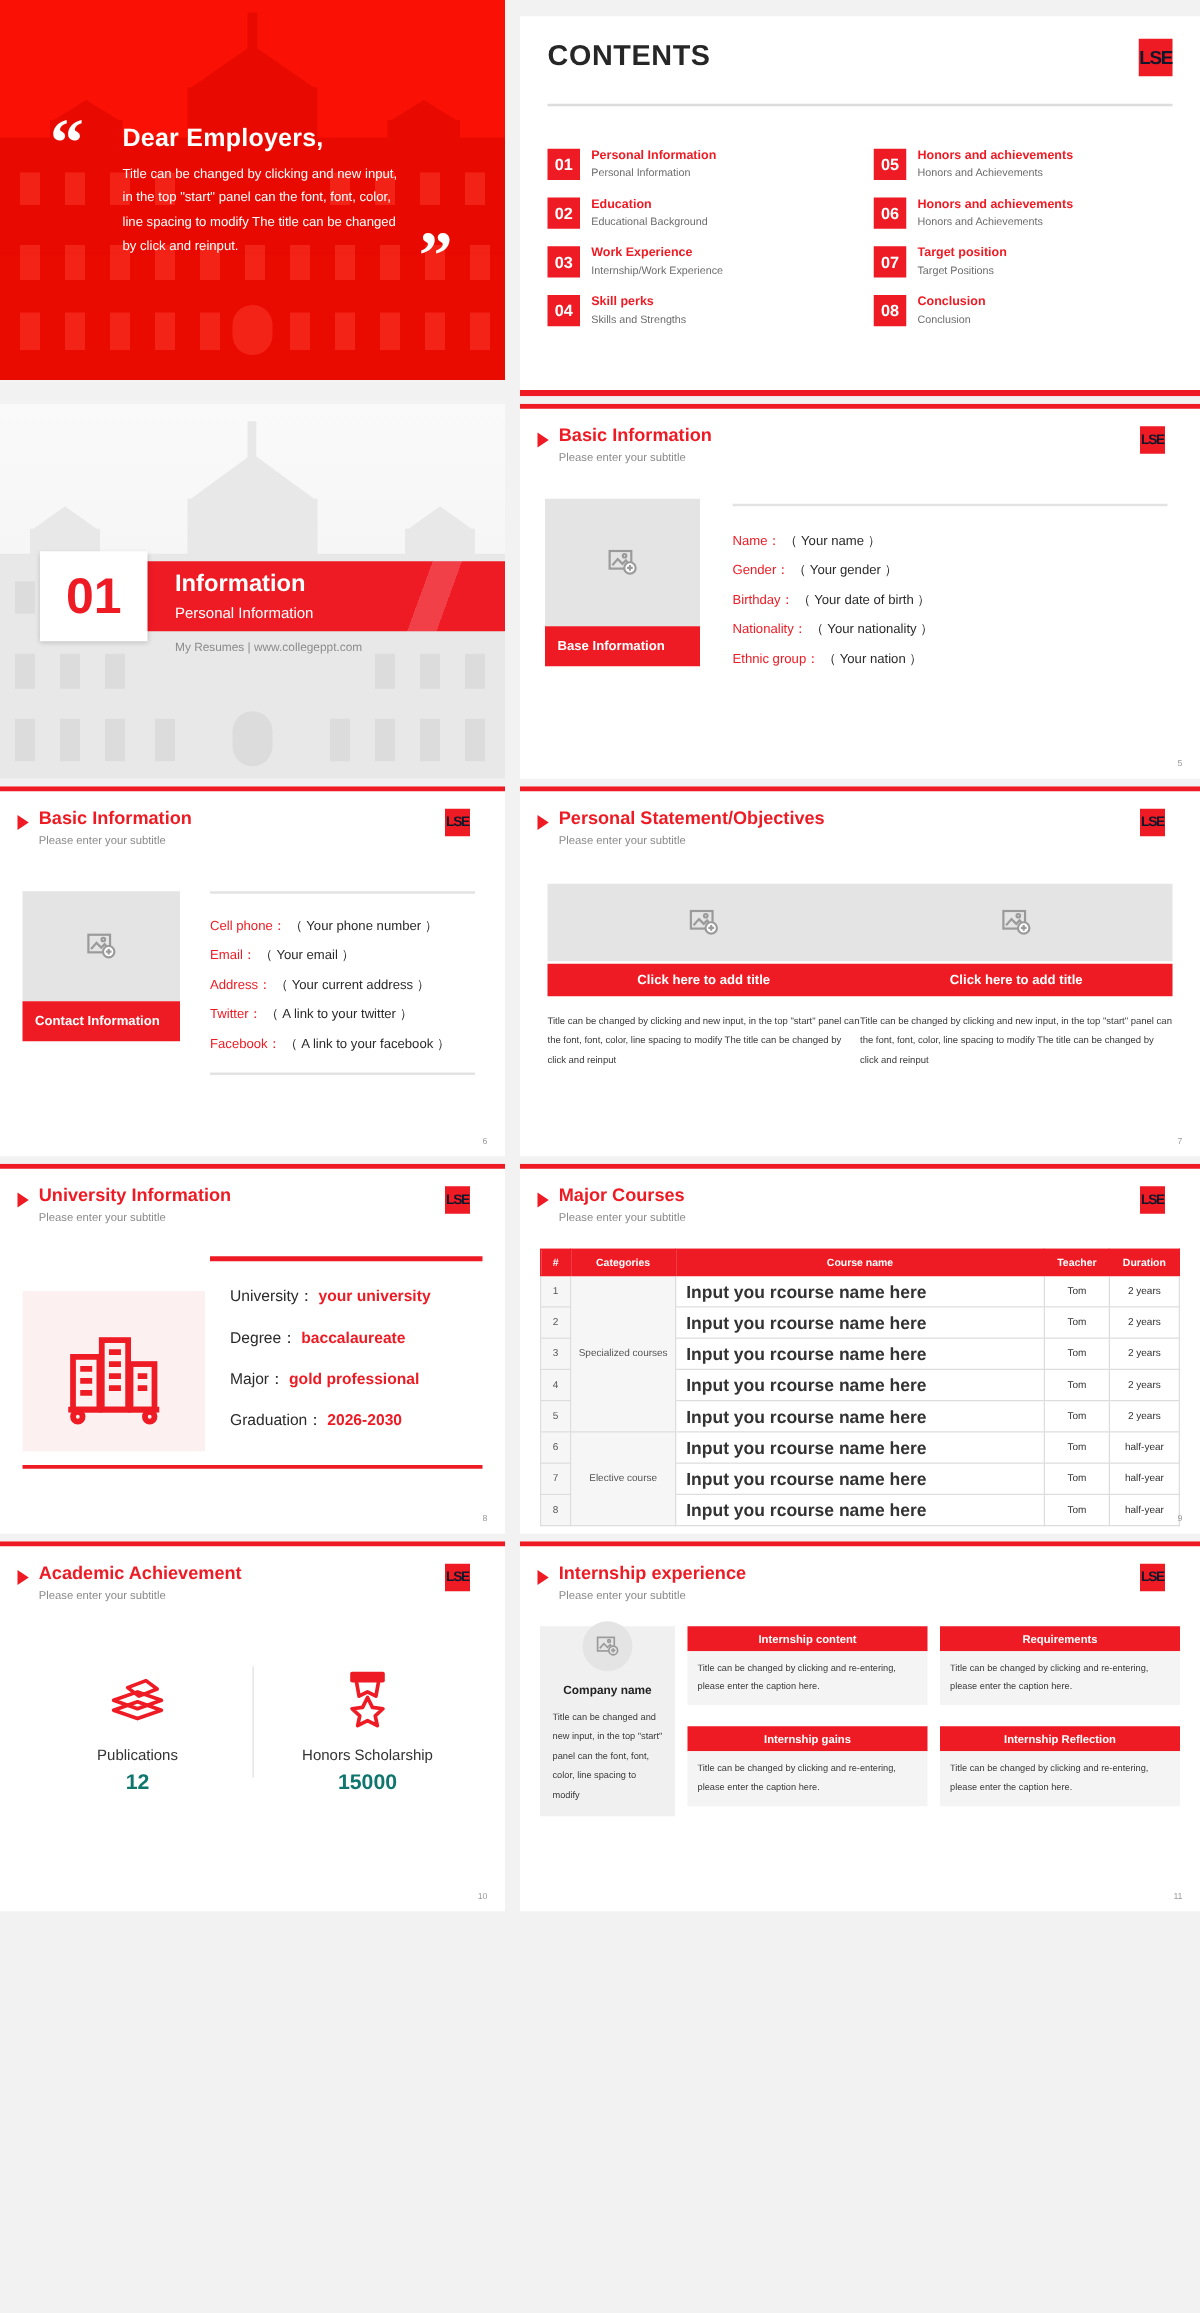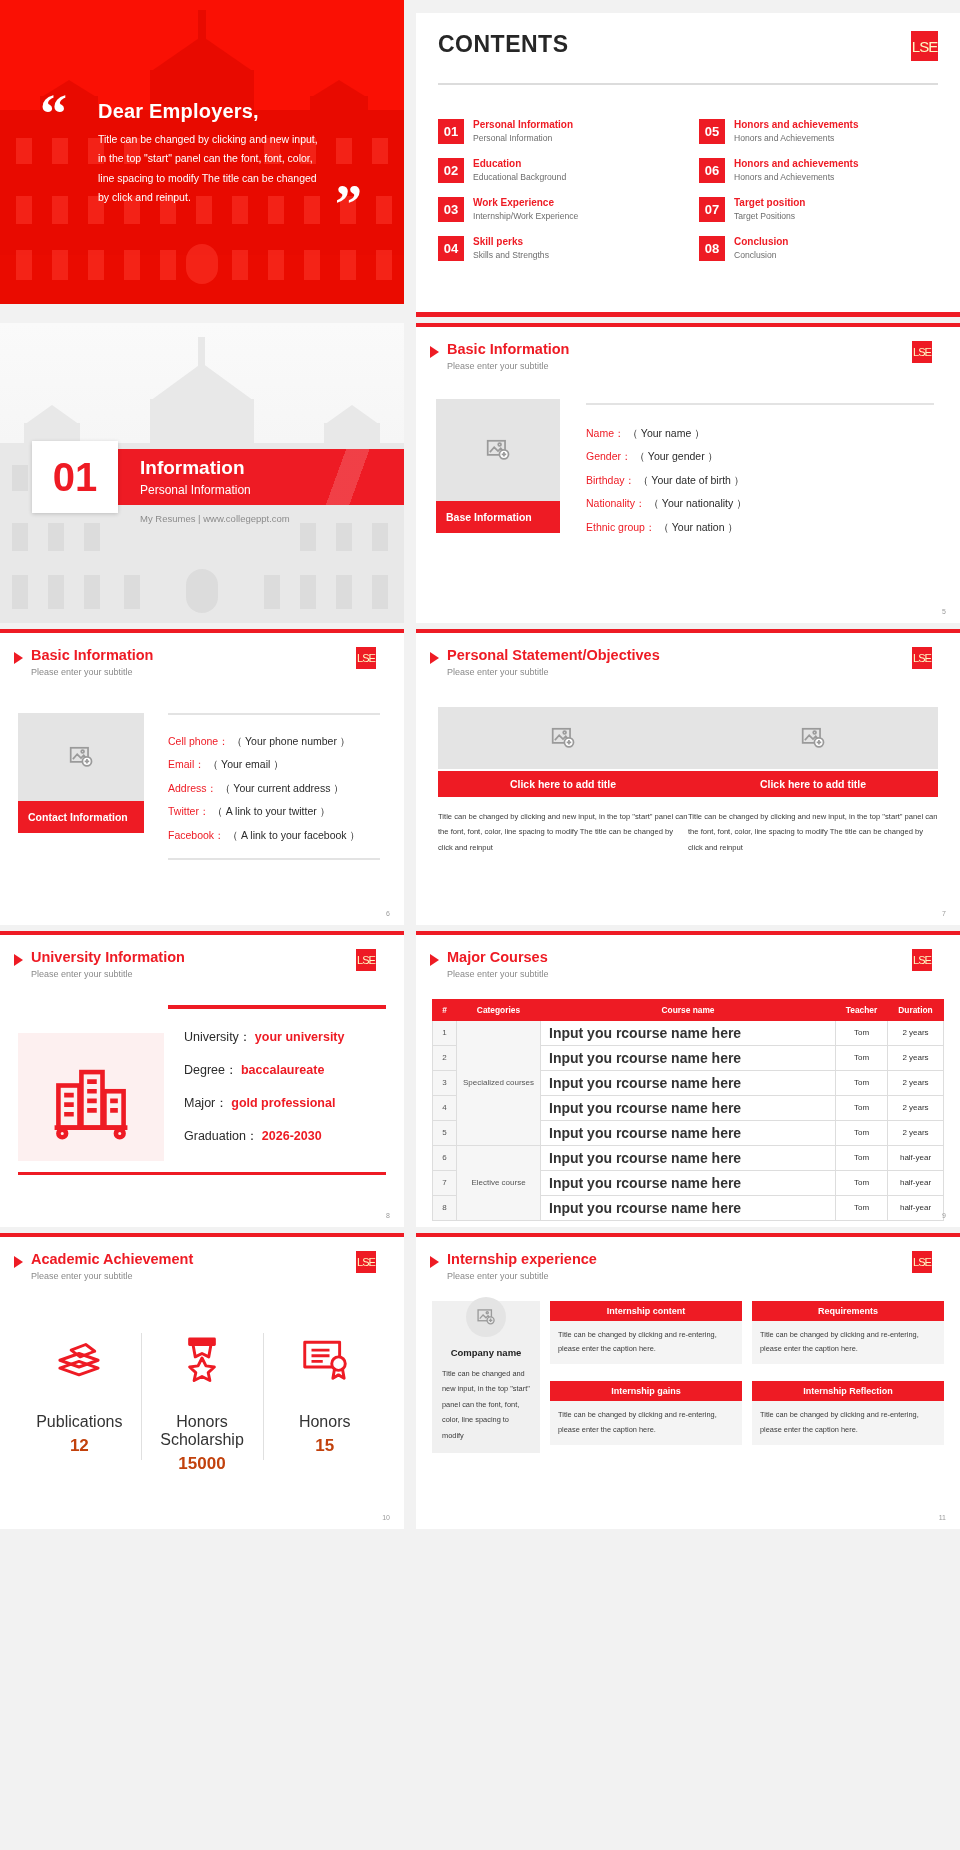--- a/index.html
+++ b/index.html
@@ -46,21 +46,21 @@
   .rule { height:2px; background:#dcdcdc; margin:22px 0 0 0; }
   .toc { display:grid; grid-template-columns:1fr 1fr; gap:14px 22px; margin-top:34px; }
   .toc-item { display:flex; align-items:flex-start; gap:9px; }
   .toc-num { background:#ee1b24; color:#fff; font-size:13px; font-weight:700;
              width:26px; height:25px; display:flex; align-items:center;
              justify-content:center; flex:0 0 26px; }
   .toc-t { font-size:10px; font-weight:700; color:#ee1b24; line-height:1.25; }
   .toc-s { font-size:8.6px; color:#6d6d6d; line-height:1.35; margin-top:1px; }
 
   
-  .lse { background:#ee1b24; color:#fef9c3; font-weight:400;
+  .lse { background:#ee1b24; color:#0f172a; font-weight:700;
          display:flex; align-items:center; justify-content:center;
          font-family:"Liberation Sans", sans-serif; letter-spacing:-1px;text-align:right; }
   .lse-lg { width:27px; height:30px; font-size:15px; }
   .lse-sm { width:20px; height:22px; font-size:11px; }
 
   
   .s3 { height:300px; background:linear-gradient(#fafafa,#f0f0f0); }
   .s3 .band { position:absolute; left:46px; right:0; top:126px; height:56px;
               background:#ee1b24; }
   .s3 .band:after { content:''; position:absolute; right:0; top:0; width:110px;
@@ -144,22 +144,22 @@
   .tbl td.cat { background:#f6f6f6; color:#555; font-size:8px; }
   .tbl td.idx { background:#f6f6f6; color:#555; width:22px; }
 
   
   .s10 { height:296px; }
   .stats { display:flex; padding:46px 18px 0 18px; }
   .stat { flex:1; text-align:center; position:relative; }
   .stat + .stat:before { content:''; position:absolute; left:0; top:6px; bottom:14px;
                          width:1px; background:#e0e0e0; }
   .stat .ic { height:62px; display:flex; align-items:center; justify-content:center; }
-  .stat .lb { font-size:16px; color:#333; margin-top:24px; }
-  .stat .vl { font-size:17px; font-weight:700; color:#c2410c; margin-top:5px; }
+  .stat .lb { font-size:12px; color:#333; margin-top:8px; }
+  .stat .vl { font-size:17px; font-weight:700; color:#0f766e; margin-top:5px; }
 
   
   .s11 { height:296px; }
   .s11 .body { display:flex; gap:10px; padding:20px 16px 0 16px; }
   .s11 .coy { width:108px; background:#f0f0f0; padding:26px 10px 10px 10px;
               position:relative; }
   .s11 .avatar { position:absolute; left:50%; top:-4px; transform:translateX(-50%);
                  width:40px; height:40px; border-radius:50%; background:#e4e4e4;
                  display:flex; align-items:center; justify-content:center; }
   .s11 .coyname { text-align:center; font-size:9.5px; font-weight:700; color:#222;
@@ -633,32 +633,20 @@
         <div class="ic">
           <svg width="54" height="54" viewBox="0 0 48 48" fill="none" stroke="#ee1b24" stroke-width="2.6" stroke-linejoin="round">
             <rect x="13" y="7" width="22" height="5" fill="#ee1b24"></rect>
             <path d="M16 12 L18 23 L24 20 L30 23 L32 12"></path>
             <path d="M24 24 L27.5 31 L35 32 L29.5 37 L31 44 L24 40.5 L17 44 L18.5 37 L13 32 L20.5 31 Z"></path>
           </svg>
         </div>
         <div class="lb">Honors Scholarship</div>
         <div class="vl">15000</div>
       </div>
-      <div class="stat">
-        <div class="ic">
-          <svg width="54" height="54" viewBox="0 0 48 48" fill="none" stroke="#ee1b24" stroke-width="2.6" stroke-linejoin="round">
-            <rect x="6" y="10" width="31" height="22"></rect>
-            <path d="M12 17 h16 M12 22 h16 M12 27 h10"></path>
-            <circle cx="36" cy="29" r="6" fill="#fff"></circle>
-            <path d="M32.5 33.5 L31 42 L36 39 L41 42 L39.5 33.5"></path>
-          </svg>
-        </div>
-        <div class="lb">Honors</div>
-        <div class="vl">15</div>
-      </div>
     </div>
     <div class="pg">10</div>
   </div>
 
   <div class="slide col-r s11">
     <div class="topbar"></div>
     <div class="shead">
       <div class="tri"></div>
       <div>
         <div class="tt">Internship experience</div>

